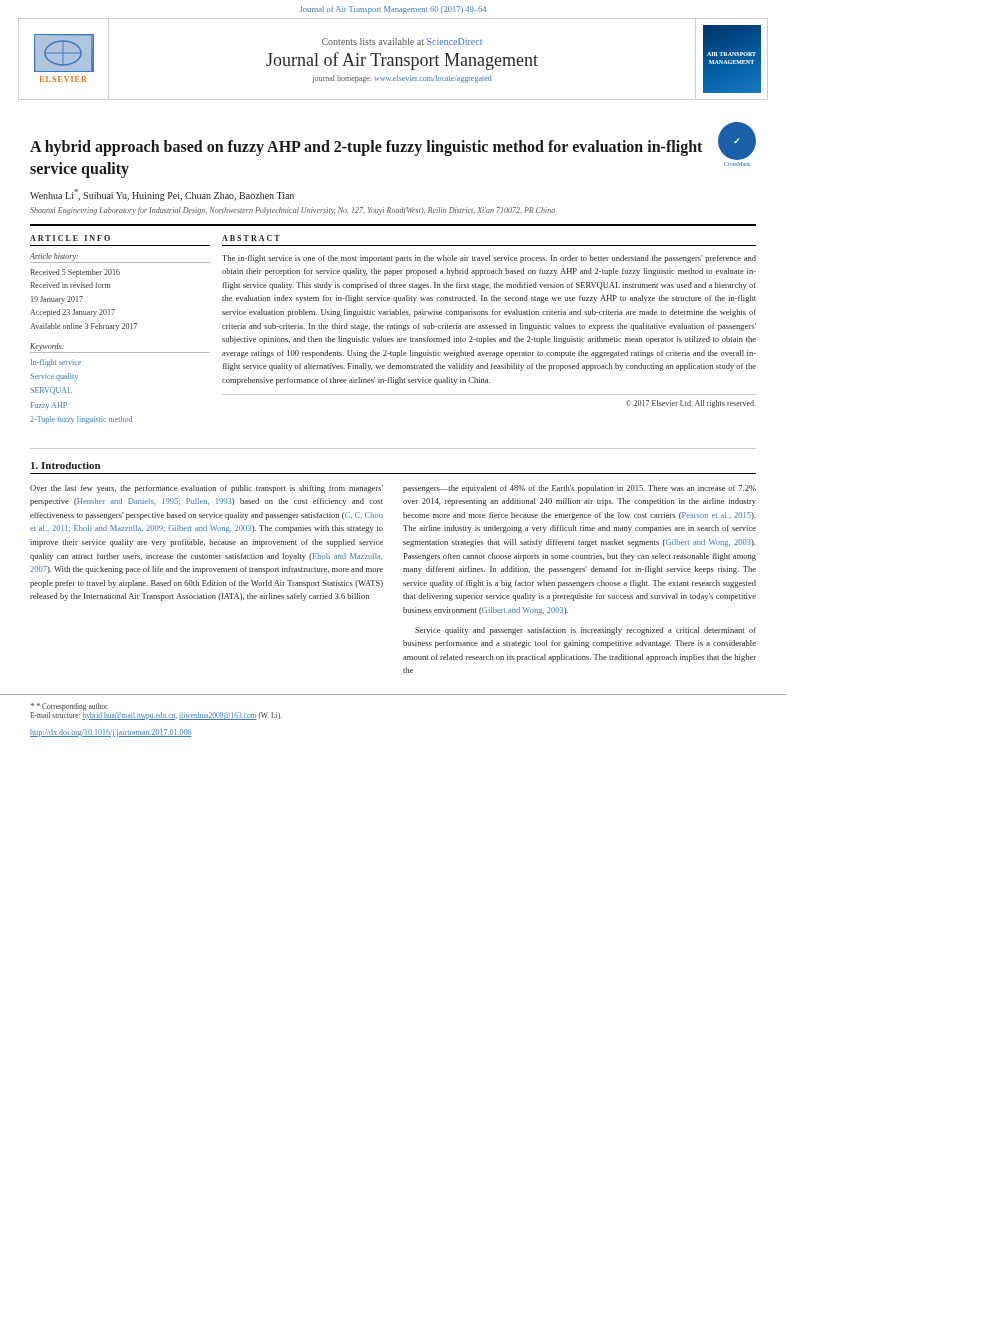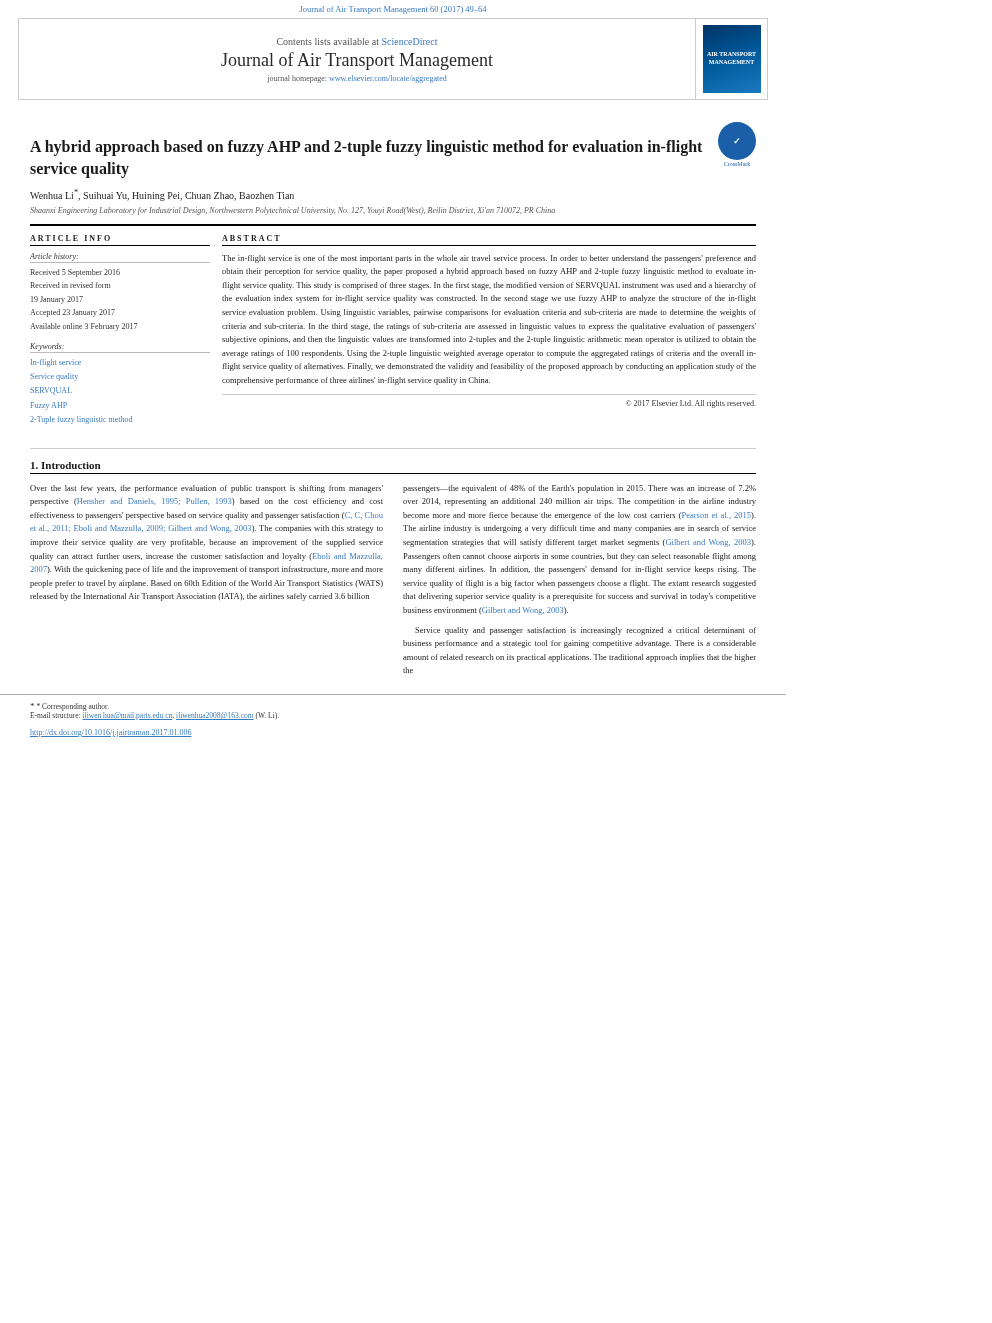--- a/index.html
+++ b/index.html
@@ -305,20 +305,33 @@
 </head>
 <body>
 
 <div class="page">
 
   <div class="top-bar">
     <span>Journal of Air Transport Management 60 (2017) 49–64</span>
   </div>
 
   <div class="journal-header">
+    <div class="jh-left">
+      <div class="elsevier-logo">
+        <div class="logo-img">
+          <svg width="55" height="35" viewBox="0 0 55 35">
+            <rect width="55" height="35" fill="#b0c4de"></rect>
+            <ellipse cx="27" cy="17" rx="18" ry="12" fill="none" stroke="#3a7abf" stroke-width="1.5"></ellipse>
+            <line x1="27" y1="5" x2="27" y2="29" stroke="#3a7abf" stroke-width="1"></line>
+            <line x1="9" y1="17" x2="45" y2="17" stroke="#3a7abf" stroke-width="1"></line>
+          </svg>
+        </div>
+        <div class="els-label">ELSEVIER</div>
+      </div>
+    </div>
     <div class="jh-center">
       <div class="jh-scidir">
         <span>Contents lists available at</span>
         <a href="#" style="color:#3a7abf;">ScienceDirect</a>
       </div>
       <div class="jh-title">Journal of Air Transport Management</div>
       <div class="jh-link">
         <span>journal homepage:</span>
         <a href="#" style="color:#3a7abf;">www.elsevier.com/locate/aggregated</a>
       </div>
@@ -408,21 +421,21 @@
     </div>
   </div>
 
   <div class="footnote-area">
     <div>
       <span class="fn-star">*</span>
       <span>* Corresponding author.</span>
     </div>
     <div>
       <span>E-mail structure:</span>
-      <a href="#" class="email-links">iliwen hua@mail.parts.edu.cn</a>,
+      <a href="#" class="email-links">hybrid hua@mail.nwpu.edu.cn</a>,
       <a href="#" class="email-links">iliwenhua2008@163.com</a>
       <span>(W. Li).</span>
     </div>
   </div>
 
   <div class="doi-line">
     <a href="#" style="color:#3a7abf; font-size:8px;">http://dx.doi.org/10.1016/j.jairtraman.2017.01.006</a>
   </div>
 
 

